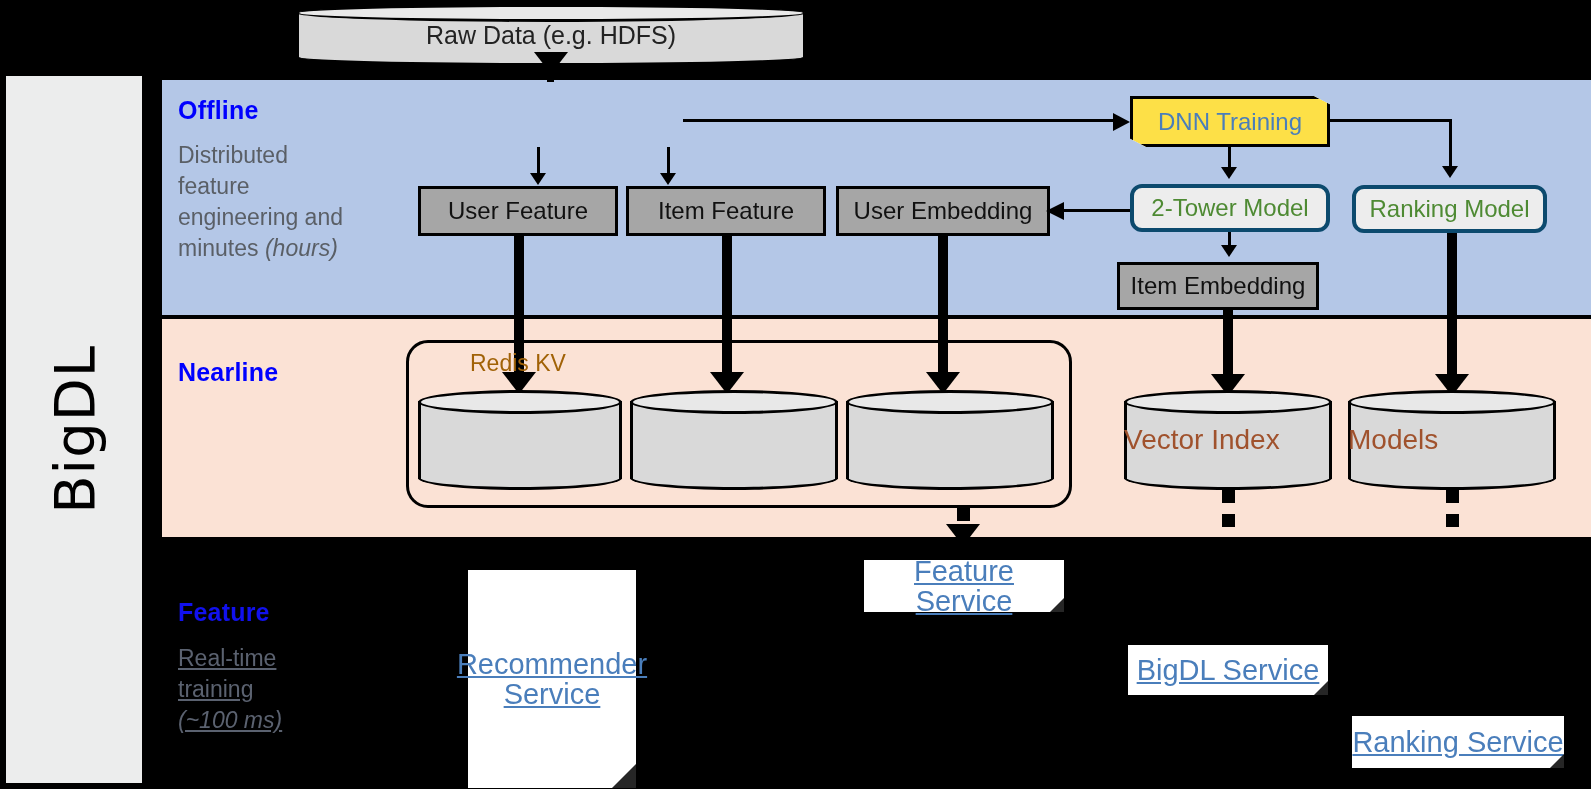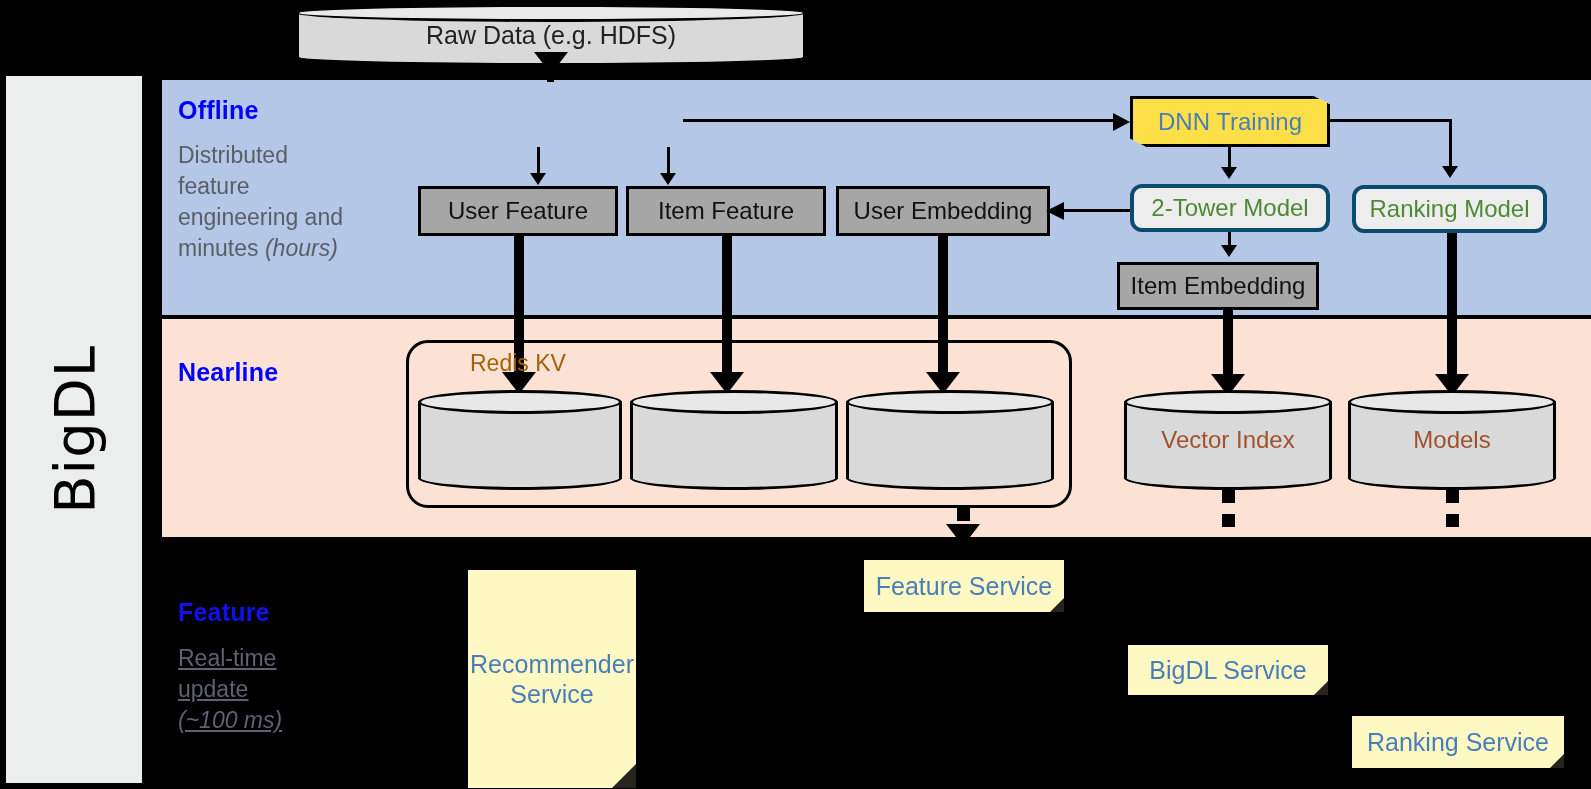--- a/index.html
+++ b/index.html
@@ -30,21 +30,21 @@
 
   
   .prep{position:absolute;box-sizing:border-box;background:#ededed;font-size:24px;display:flex;align-items:center;justify-content:center;}
   .prep .inner{position:absolute;inset:0;display:flex;align-items:center;justify-content:center;}
 
   
   .cyl{position:absolute;}
   .cyl .body{position:absolute;left:0;right:0;top:11px;bottom:11px;background:#d9d9d9;border-left:3px solid #000;border-right:3px solid #000;}
   .cyl .bot{position:absolute;left:0;right:0;bottom:0;height:24px;border-radius:50%;background:#d9d9d9;border:3px solid #000;box-sizing:border-box;border-top-color:transparent;}
   .cyl .cap{position:absolute;left:0;right:0;top:0;height:24px;border-radius:50%;background:#e8e8e8;border:3px solid #000;box-sizing:border-box;}
-  .cyl .lbl{position:absolute;left:0;right:0;top:50%;transform:translateY(-50%);text-align:center;font-size:24px;color:#a0522d;z-index:3;}
+  .cyl .lbl{position:absolute;left:0;right:0;top:50%;transform:translateY(-50%);text-align:left;font-size:28px;color:#a0522d;z-index:3;}
 
   
   #rawdata{position:absolute;left:296px;top:4px;width:510px;height:62px;}
   #rawdata .body{position:absolute;left:0;right:0;top:9px;bottom:9px;background:#d9d9d9;border-left:3px solid #000;border-right:3px solid #000;}
   #rawdata .cap{position:absolute;left:0;right:0;top:0;height:18px;border-radius:50%;background:#e9e9e9;border:3px solid #000;box-sizing:border-box;}
   #rawdata .bot{position:absolute;left:0;right:0;bottom:0;height:18px;border-radius:50%;background:#d9d9d9;border:3px solid #000;box-sizing:border-box;}
   #rawdata .lbl{position:absolute;left:0;right:0;top:50%;transform:translateY(-50%);text-align:center;font-size:25px;color:#222;z-index:3;}
 
   
   #redis-group{position:absolute;left:406px;top:340px;width:666px;height:168px;border:3px solid #000;border-radius:22px;box-sizing:border-box;}
@@ -52,21 +52,21 @@
 
   
   .thin-line{position:absolute;background:#000;}
   .thick-line{position:absolute;background:#000;width:10px;}
   .harrow{position:absolute;height:0;width:0;border-top:9px solid transparent;border-bottom:9px solid transparent;}
   .varrow-thin{position:absolute;width:0;height:0;border-left:8px solid transparent;border-right:8px solid transparent;border-top:12px solid #000;}
   .varrow-thick{position:absolute;width:0;height:0;border-left:17px solid transparent;border-right:17px solid transparent;border-top:22px solid #000;}
   .sq{position:absolute;background:#000;width:13px;height:13px;}
 
   
-  .note{position:absolute;background:#fef9c3;color:#4a7ebb;font-size:25px;display:flex;align-items:center;justify-content:center;text-align:center;line-height:30px;}
+  .note{position:absolute;background:#ffffff;color:#4a7ebb;font-size:29px;display:flex;align-items:center;justify-content:center;text-align:center;line-height:30px;text-decoration:underline;}
   .note .fold{position:absolute;right:0;bottom:0;width:0;height:0;border-left:14px solid transparent;border-bottom:14px solid #000;opacity:.85;}
 </style>
 </head>
 <body>
 
 <div id="stage">
 
   <div class="band" id="offline-band"></div>
   <div class="band" id="nearline-band"></div>
   <div class="band" id="online-band"></div>
@@ -93,21 +93,21 @@
     <span>feature</span><br>
     <span>engineering and</span><br>
     <span>minutes </span><span class="it">(hours)</span>
   </div>
 
   <div class="stage-title" style="left:178px;top:358px;">Nearline</div>
 
   <div class="stage-title" id="online-title" style="left:178px;top:598px;">Feature</div>
   <div class="stage-desc" id="online-desc" style="left:178px;top:643px;text-decoration:underline;">
     <span>Real-time</span><br>
-    <span>update</span><br>
+    <span>training</span><br>
     <span class="it">(~100 ms)</span>
   </div>
 
 
   <div class="prep" style="left:1130px;top:96px;width:200px;height:51px;clip-path:polygon(0 0,92% 0,100% 16%,100% 100%,8% 100%,0 84%);">
     <div class="inner" style="background:#fde047;clip-path:polygon(0 0,92% 0,100% 16%,100% 100%,8% 100%,0 84%);box-shadow:inset 0 0 0 3px #000;">
       <span class="blue-txt">DNN Training</span>
     </div>
   </div>
 

